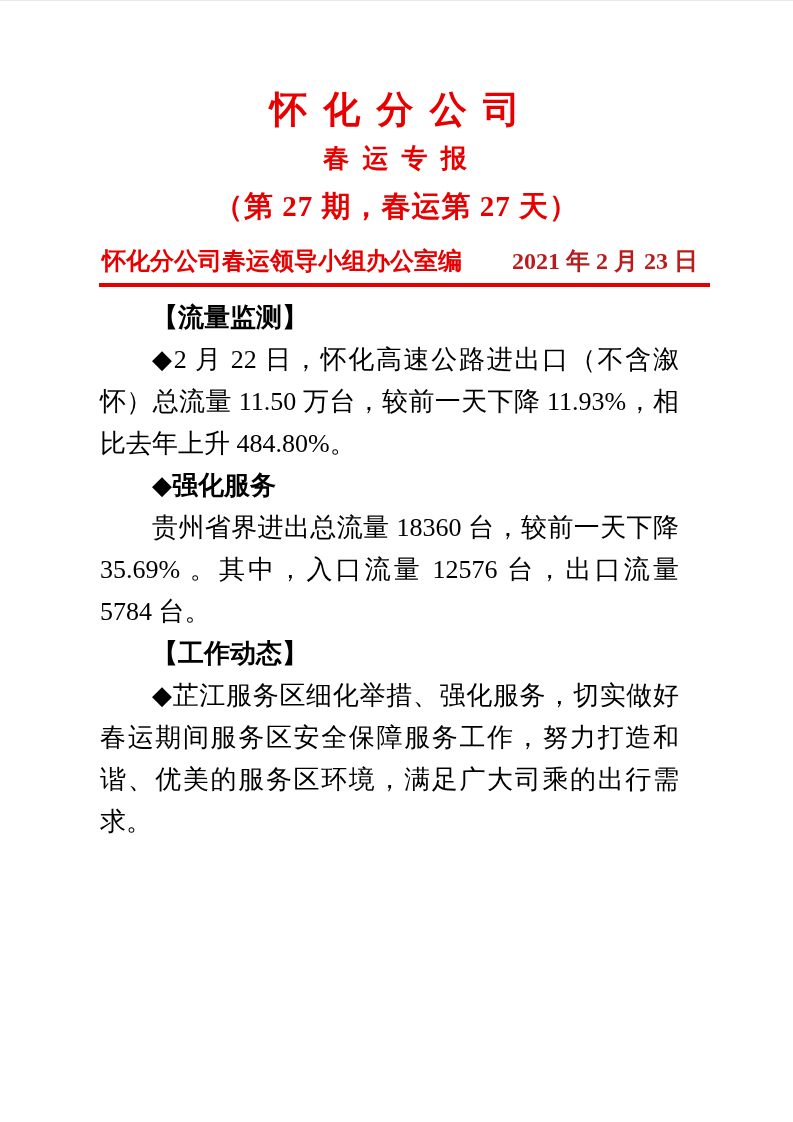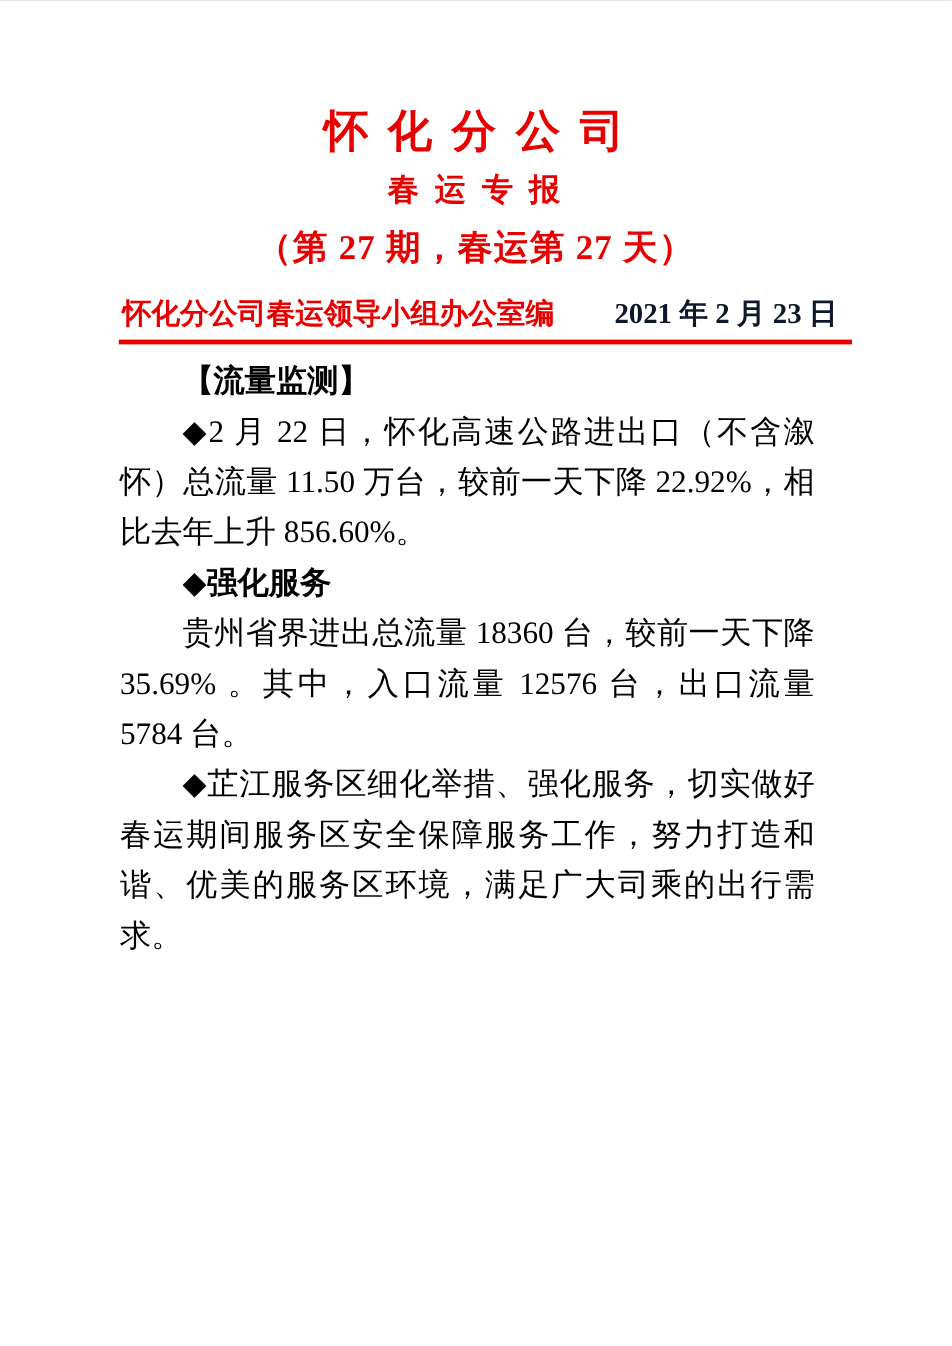--- a/index.html
+++ b/index.html
@@ -50,21 +50,21 @@
     display: flex;
     justify-content: space-between;
     align-items: center;
   }
   .publisher {
     color: #e80000;
     font-weight: bold;
     font-size: 24px;
   }
   .pub-date {
-    color: #0f172a;
+    color: #b91c1c;
     font-weight: bold;
     font-size: 24px;
   }
   .red-rule {
     margin: 6px 83px 0 99px;
     height: 4px;
     background: #e80000;
   }
   .content {
     margin: 10px 114px 0 100px;
@@ -95,20 +95,21 @@
 
   <div class="pub-row">
     <span class="publisher">怀化分公司春运领导小组办公室编</span>
     <span class="pub-date">2021 年 2 月 23 日</span>
   </div>
 
   <div class="red-rule"></div>
 
   <main class="content">
     <p class="head">【流量监测】</p>
-    <p class="para">◆2 月 22 日，怀化高速公路进出口（不含溆怀）总流量 11.50 万台，较前一天下降 22.92%，相比去年上升 856.60%。</p>
+    <p class="para">◆2 月 22 日，怀化高速公路进出口（不含溆怀）总流量 11.50 万台，较前一天下降 11.93%，相比去年上升 484.80%。</p>
     <p class="subhead">◆强化服务</p>
     <p class="para">贵州省界进出总流量 18360 台，较前一天下降 35.69% 。其中，入口流量 12576 台，出口流量 5784 台。</p>
+    <p class="head">【工作动态】</p>
     <p class="para">◆芷江服务区细化举措、强化服务，切实做好春运期间服务区安全保障服务工作，努力打造和谐、优美的服务区环境，满足广大司乘的出行需求。</p>
 
   </main>
 
 </div>
 
 </body></html>

